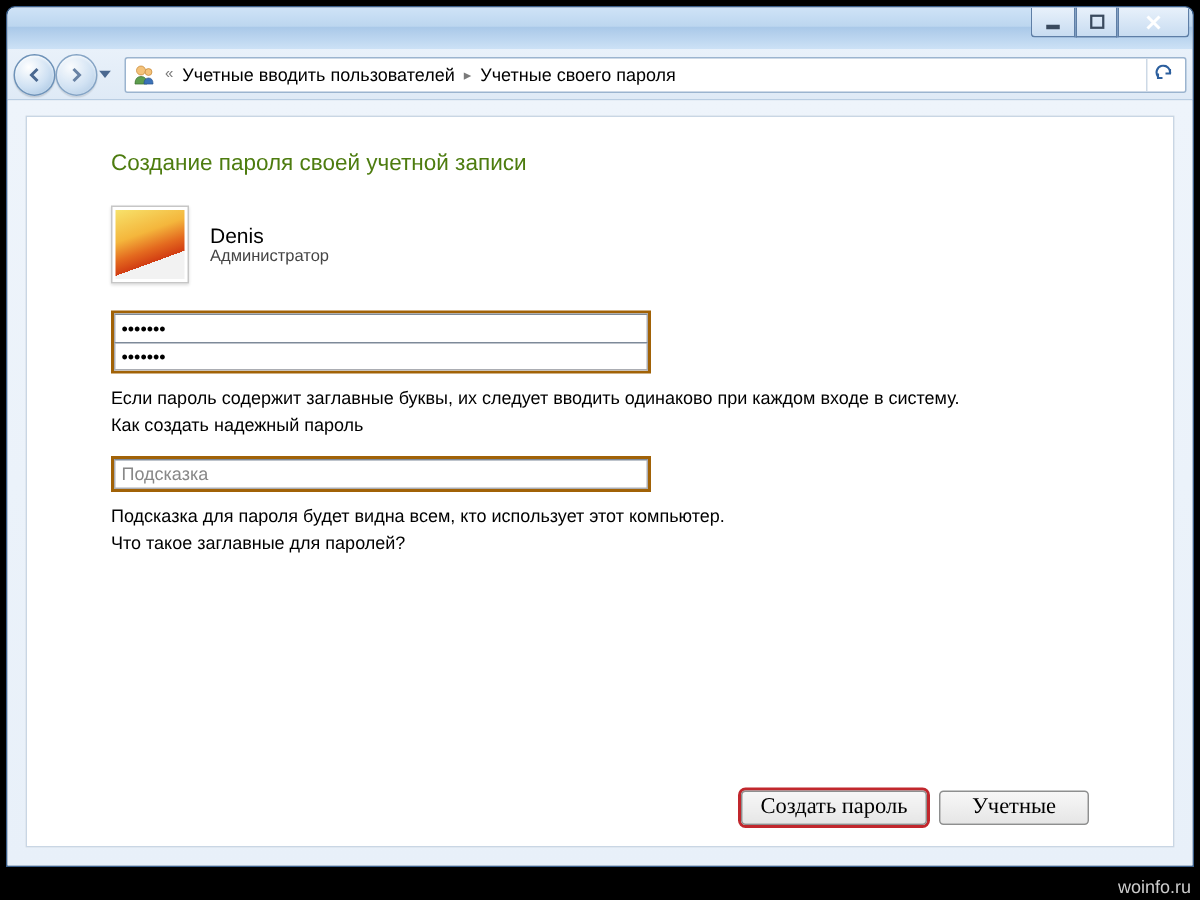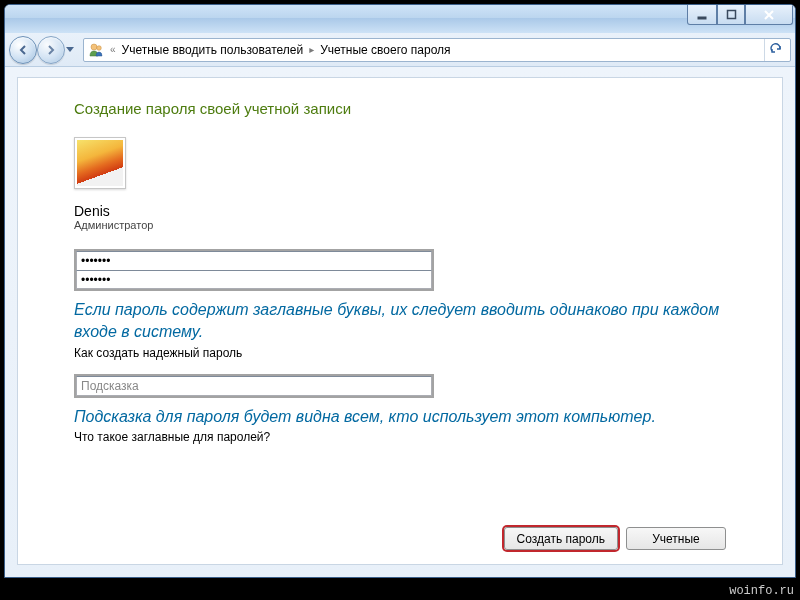--- a/index.html
+++ b/index.html
@@ -136,40 +136,39 @@
     flex-direction:column;
     position:relative;
   }
   .heading {
     color:#4d7c0f;
     font-size:15px;
     margin-bottom: 20px;
   }
   .user-row {
     display:flex;
-    align-items:flex-start;
+    align-items:center;
     gap: 14px;
     margin-bottom: 18px;
-    flex-direction: column;
   }
   .avatar {
     width:52px; height:52px;
     border:1px solid #c6c6c6;
     padding:2px;
     background:#fff;
     box-shadow: 0 1px 2px rgba(0,0,0,0.15);
   }
   .avatar-inner {
     width:100%; height:100%;
     background: linear-gradient(160deg, #f7e26b 0%, #f4b63c 35%, #e46a1f 55%, #d13c12 70%, #f2f2f2 70%);
     position:relative;
   }
   .user-info .uname { font-size:14px; color:#000; }
   .user-info .urole { font-size:11px; color:#444; }
-  .hl-red { border:2px solid #a3a3a3; padding:0; display:inline-block;}
+  .hl-red { border:2px solid #a16207; padding:0; display:inline-block;}
   .hl-red.full { display:block; width: 360px; margin-bottom:4px;}
   .pw-field {
     width: 356px;
     height: 19px;
     border: 1px solid #abadb3;
     border-top-color:#7e8a99;
     padding: 1px 4px;
     font-size: 12px;
     font-family: inherit;
     display:block;
@@ -178,50 +177,50 @@
   .hint-field {
     width: 356px;
     height: 20px;
     border: 1px solid #abadb3;
     border-top-color:#7e8a99;
     padding: 1px 4px;
     font-size: 12px;
     font-family: inherit;
     color:#888;
   }
-  .help { font-size:16px; color:#0369a1; margin-top:4px; line-height:1.4;font-style:italic;}
+  .help { font-size:12px; color:#000000; margin-top:4px; line-height:1.4;}
   .link { color:#000000; cursor:pointer; display:inline-block; margin-top:2px;}
   .spacer-mid { height: 14px; }
   .footer {
     margin-top:auto;
     display:flex;
     justify-content:flex-end;
     gap:8px;
     padding-top: 20px;
   }
   .win-btn {
     min-width: 100px;
     height: 23px;
     border: 1px solid #8e8f8f;
     border-radius: 3px;
     background: linear-gradient(#f7f7f7, #e6e6e6);
-    font-family: Liberation Sans, sans-serif;
-    font-size: 12px;
+    font-family: Liberation Serif, serif;
+    font-size: 15px;
     cursor:pointer;
     padding: 0 12px;
   }
   .win-btn.primary-hl {
     box-shadow: 0 0 0 2px #c1272d;
   }
   .watermark {
     position:absolute;
     right:6px; bottom:2px;
     color:#ccc;
     font-size:12px;
-    font-family: Liberation Mono, monospace;
+    font-family: Liberation Sans, sans-serif;
   }
 </style>
 </head>
 <body>
 
 <div class="desktop">
   <div class="window">
 
     <div class="titlebar">
       <div class="ctrl-group">

